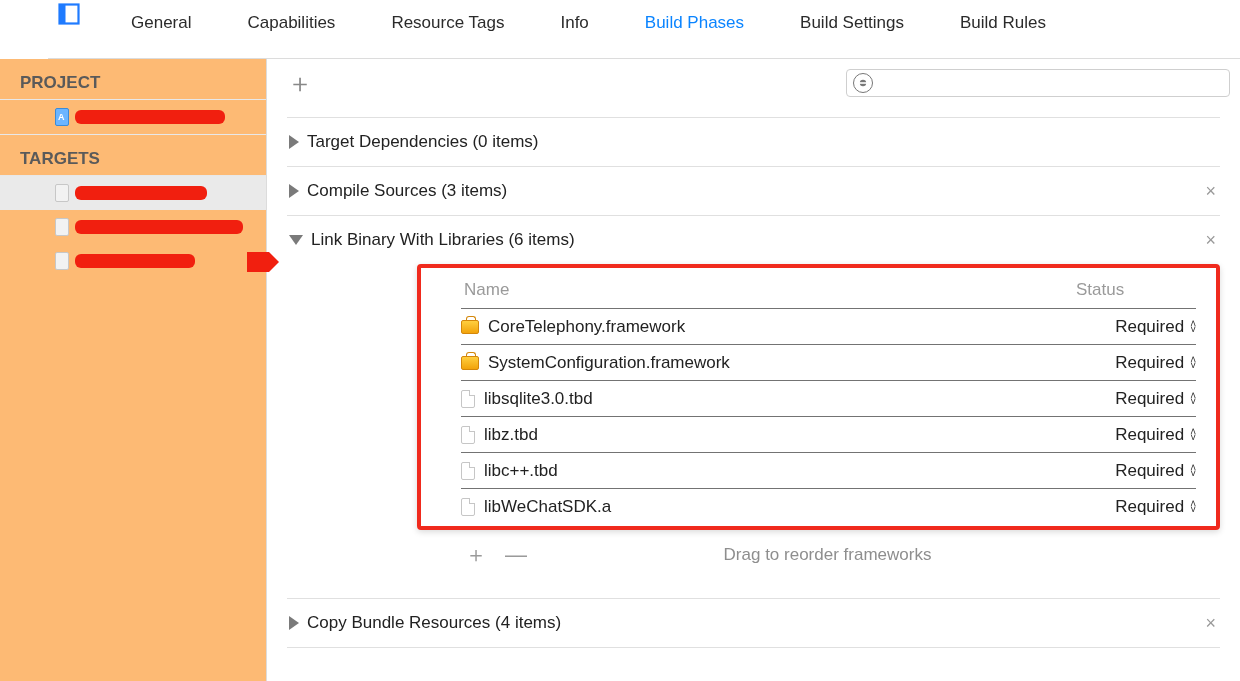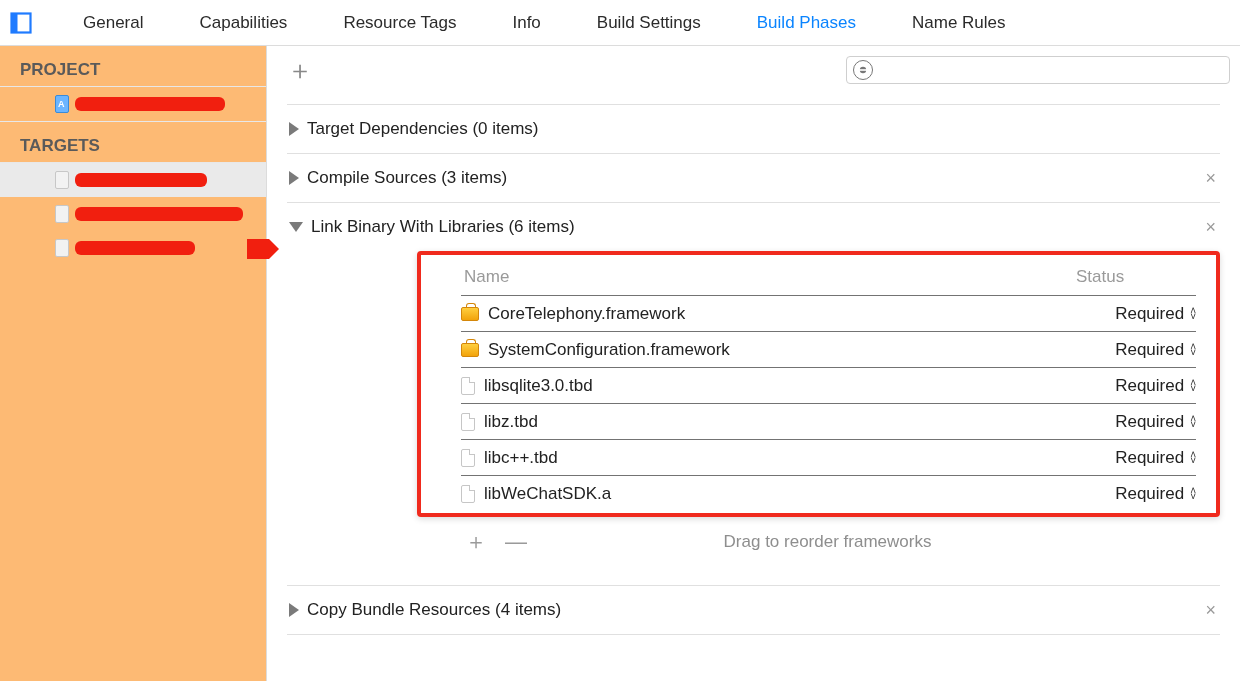--- a/index.html
+++ b/index.html
@@ -1,18 +1,18 @@
 <!DOCTYPE html>
 <html><head>
 <meta charset="utf-8">
 <style>
 * { box-sizing: border-box; margin: 0; padding: 0; font-family: -apple-system, "Helvetica Neue", Helvetica, Arial, sans-serif; }
 body { width: 1240px; height: 681px; background: #fff; color: #222; font-size: 15px; overflow: hidden; }
 
-.tabbar { display: flex; align-items: center; height: 46px; border-bottom: 1px solid #dcdcdc; }
+.tabbar { display: flex; align-items: flex-start; height: 59px; border-bottom: 1px solid #dcdcdc; margin-left: 48px; }
 .panel-toggle { width: 28px; height: 28px; margin-left: 7px; margin-right: 20px; display:flex; align-items:center; justify-content:center; }
 .tabbar .tab { padding: 0 28px; font-size: 17px; color: #2b2b2b; cursor: pointer; line-height: 46px; }
 .tabbar .tab.active { color: #0a84ff; }
 
 .main { display: flex; height: calc(100% - 46px); }
 
 .sidebar { width: 267px; flex: 0 0 267px; border-right: 1px solid #dcdcdc; background: #fdba74; }
 .side-head { font-size: 17px; font-weight: 600; color: #5a5a5a; padding: 14px 10px 6px 20px; border-bottom: 1px solid #e8e8e8; }
 .side-row { height: 34px; display: flex; align-items: center; padding-left: 55px; }
 .side-row.sel { background: #eaeaea; }
@@ -62,23 +62,23 @@
   <div class="panel-toggle">
     <svg width="24" height="24" viewBox="0 0 24 24">
       <rect x="2.5" y="2.5" width="19" height="19" fill="none" stroke="#1f7bff" stroke-width="2.2"></rect>
       <rect x="2.5" y="2.5" width="6" height="19" fill="#1f7bff"></rect>
     </svg>
   </div>
   <div class="tab">General</div>
   <div class="tab">Capabilities</div>
   <div class="tab">Resource Tags</div>
   <div class="tab">Info</div>
+  <div class="tab active">Build Phases</div>
   <div class="tab">Build Settings</div>
-  <div class="tab active">Build Phases</div>
-  <div class="tab">Name Rules</div>
+  <div class="tab">Build Rules</div>
 </div>
 
 <div class="main">
   <div class="sidebar">
     <div class="side-head">PROJECT</div>
     <div class="side-row">
       <span class="proj-icon"></span>
       <span class="redact" style="background:#f11f0f; width:150px"></span>
     </div>
     <div class="side-head" style="border-top:1px solid #e8e8e8">TARGETS</div>

